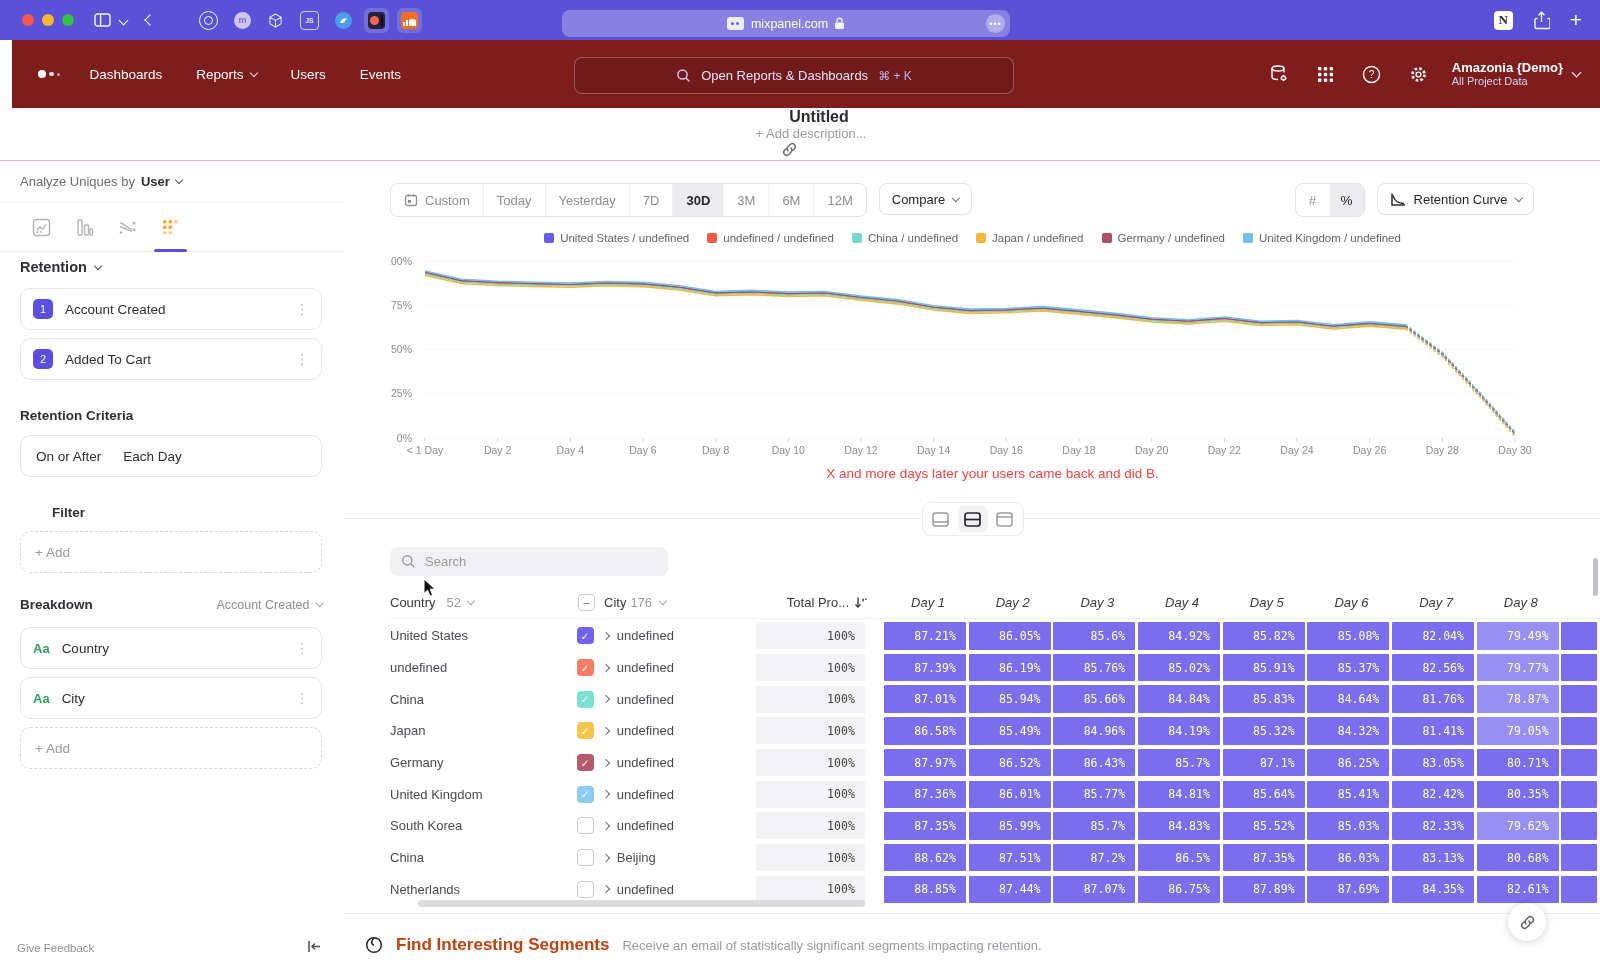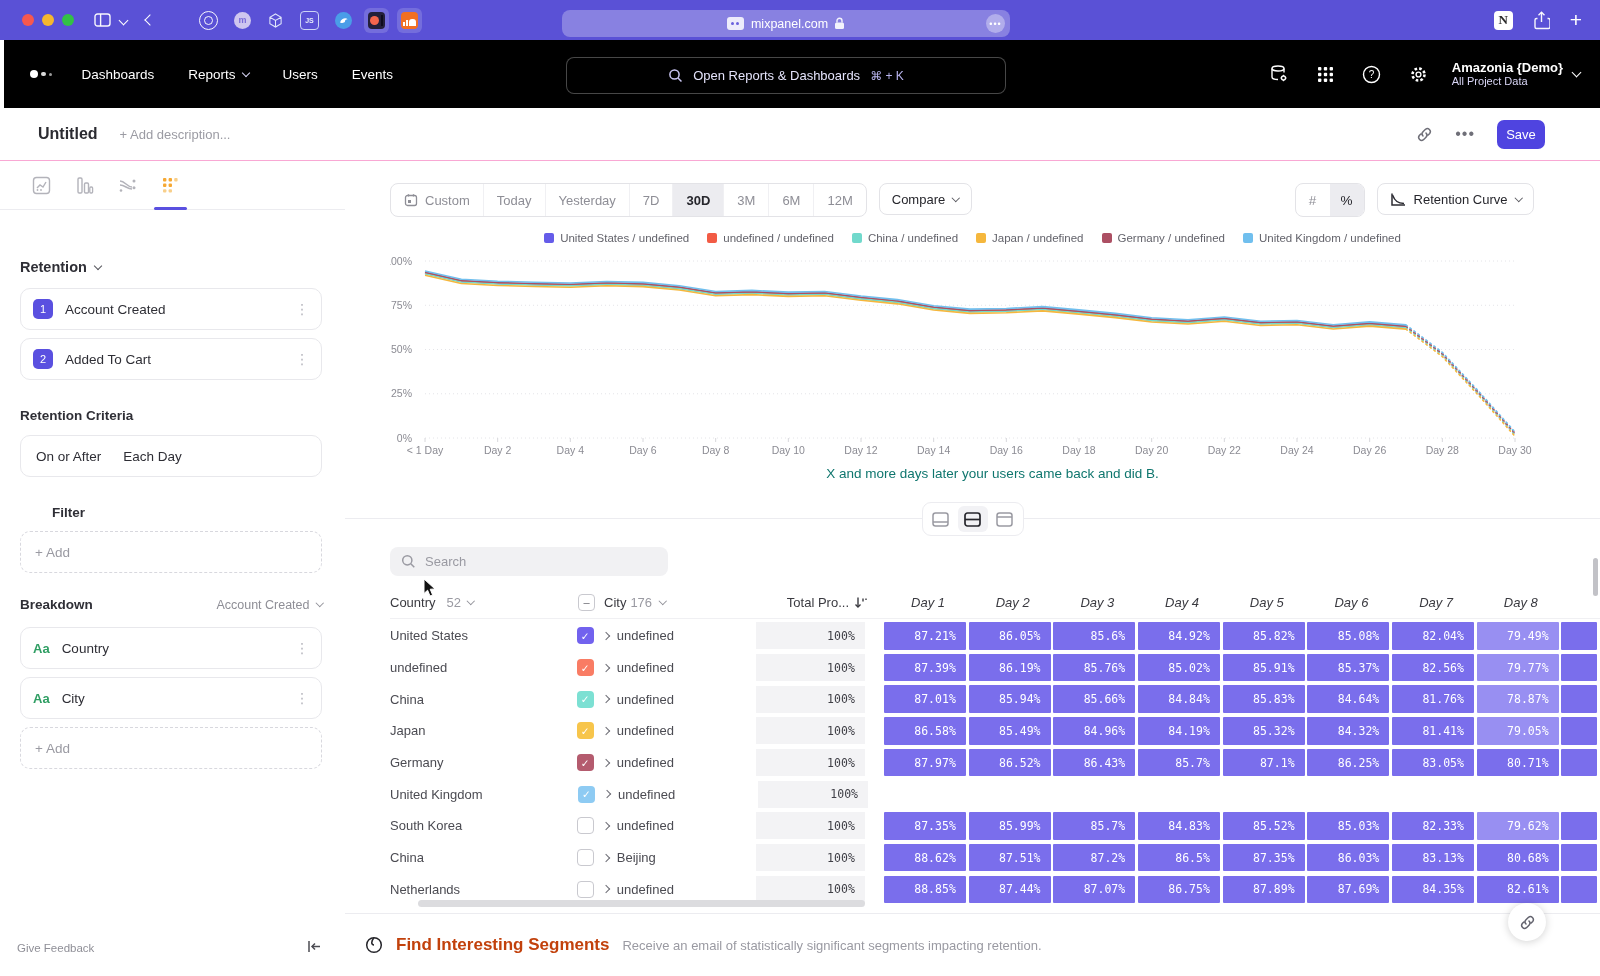--- a/index.html
+++ b/index.html
@@ -17,32 +17,32 @@
   .fav{width:17px;height:17px;border-radius:50%;margin:0 8px;display:flex;align-items:center;justify-content:center;font-size:9px;}
   .fav-pill{background:rgba(255,255,255,.16);border-radius:6px;padding:4px;margin:0 4px;display:flex;}
   #urlbar{position:absolute;left:562px;top:10px;width:448px;height:27px;background:rgba(255,255,255,.28);border-radius:8px;
           display:flex;align-items:center;justify-content:center;color:#fff;font-size:12.5px;}
   #urlbar .grp{width:17px;height:13px;background:rgba(255,255,255,.85);border-radius:3px;display:flex;align-items:center;justify-content:center;gap:2px;margin-right:7px;}
   #urlbar .grp i{width:3px;height:3px;border-radius:50%;background:#6a61dd;}
   #url-more{position:absolute;right:5px;top:4px;width:19px;height:19px;border-radius:50%;background:rgba(255,255,255,.35);
             color:#fff;font-size:9px;display:flex;align-items:center;justify-content:center;letter-spacing:1px;}
 
   
-  #mpnav{position:absolute;top:40px;left:4px;right:0;height:68px;background:#000000;display:flex;align-items:center;color:#fff;}
+  #mpnav{position:absolute;top:40px;left:12px;right:0;height:68px;background:#7f1d1d;display:flex;align-items:center;color:#fff;}
   .mp-menu{font-size:13.5px;margin-right:34px;display:flex;align-items:center;gap:7px;cursor:default;}
   #mp-search{position:absolute;left:562px;top:17px;width:438px;height:35px;background:rgba(0,0,0,.10);
              border:1px solid rgba(255,255,255,.28);border-radius:8px;display:flex;align-items:center;justify-content:center;gap:10px;font-size:13px;color:#e4e3fb;}
   #mp-search .kbd{color:#b9b4ef;font-size:12px;}
   .nav-ic{margin:0 14px;display:flex;align-items:center;}
   #project{display:flex;align-items:center;gap:10px;margin-left:10px;}
   #project .nm{font-size:13px;font-weight:bold;line-height:15px;}
   #project .sc{font-size:11px;color:#d9d6f6;line-height:13px;}
 
   
-  #rhead{position:absolute;top:108px;left:0;right:0;height:52px;background:#fff;border-bottom:1px solid #f9a8d4;display:flex;align-items:center;}
+  #rhead{position:absolute;top:108px;left:0;right:0;height:52px;background:#fff;border-bottom:1px solid #f9a8d4;display:flex;align-items:center;flex-direction:column;}
   #rtitle{font-size:16px;font-weight:bold;color:#2b2b31;margin-left:38px;}
   #rdesc{font-size:13px;color:#9b9ba3;margin-left:22px;flex:1;}
   #save-btn{width:48px;height:29px;background:#4f44e0;color:#fff;border-radius:7px;font-size:13px;display:flex;align-items:center;justify-content:center;margin-right:55px;}
   .ghost-ic{color:#6f6f78;margin-right:22px;display:flex;}
 
   
   #sidebar{position:absolute;top:161px;left:0;width:345px;bottom:0;background:#fff;border-right:1px solid #ececf0;}
   #analyze{height:41px;border-bottom:1px solid #f1f1f4;display:flex;align-items:center;padding-left:20px;font-size:13px;color:#6b6b73;gap:6px;}
   #analyze b{color:#2c2c33;}
   #tabrow{height:48px;border-bottom:1px solid #ececf0;display:flex;padding-left:20px;}
@@ -68,21 +68,21 @@
   .range-btn:first-child{border-left:none;}
   .range-btn.active{background:#ececf0;color:#26262c;font-weight:bold;}
   .pill-btn{display:flex;align-items:center;gap:8px;border:1px solid #e3e3e7;border-radius:8px;padding:0 12px;font-size:13px;color:#26262c;height:32px;box-sizing:border-box;}
   #unit-group{display:flex;border:1px solid #e3e3e7;border-radius:8px;overflow:hidden;height:32px;}
   .unit-btn{width:34px;display:flex;align-items:center;justify-content:center;font-size:13.5px;color:#8e8e96;}
   .unit-btn.active{background:#ececf0;color:#26262c;}
   #legend{position:absolute;left:0;right:0;top:71px;display:flex;justify-content:center;gap:18px;}
   .lg-item{display:flex;align-items:center;gap:6px;font-size:11.5px;color:#63636b;}
   .lg-sw{width:10px;height:10px;border-radius:2px;}
   #chart{position:absolute;left:45px;top:92px;}
-  #caption{position:absolute;left:45px;width:1205px;top:305px;text-align:center;font-size:13.5px;color:#0f766e;}
+  #caption{position:absolute;left:45px;width:1205px;top:305px;text-align:center;font-size:13.5px;color:#ef4444;}
   #divider{position:absolute;left:0;right:0;top:357px;border-top:1px solid #ececf0;}
   #view-toggles{position:absolute;left:50%;transform:translateX(-50%);top:341px;background:#fff;border:1px solid #ececf0;border-radius:9px;padding:3px;display:flex;gap:2px;}
   .vt{width:30px;height:26px;border-radius:6px;display:flex;align-items:center;justify-content:center;}
   .vt.active{background:#f2f2f5;}
 
   
   #search-box{position:absolute;left:45px;top:386px;width:278px;height:29px;background:#f1f1f3;border-radius:8px;display:flex;align-items:center;gap:9px;padding-left:11px;box-sizing:border-box;font-size:13px;color:#9a9aa2;}
   #thead{position:absolute;left:45px;right:0;top:425px;height:32px;display:flex;align-items:center;border-bottom:1px solid #f0f0f3;font-size:13px;color:#3a3a40;}
   .c-country{width:188px;display:flex;align-items:center;gap:7px;}
   .c-city{width:180px;display:flex;align-items:center;}
@@ -276,20 +276,25 @@
   <span class="ghost-ic">
     <svg width="17" height="17" viewBox="0 0 17 17">
         <path d="M7 10 a3 3 0 0 1 0 -4.2 l2.5-2.5 a3 3 0 0 1 4.2 4.2 l-1.5 1.5 M10 7 a3 3 0 0 1 0 4.2 l-2.5 2.5 a3 3 0 0 1 -4.2-4.2 l1.5-1.5" fill="none" stroke="#6f6f78" stroke-width="1.5" stroke-linecap="round"></path>
       </svg>
   </span>
   <span class="ghost-ic" style="font-size:16px;color:#6f6f78;letter-spacing:1px;">•••</span>
   <div id="save-btn">Save</div>
 </div>
 
 <div id="sidebar">
+  <div id="analyze">
+    <span>Analyze Uniques by</span>
+    <b>User</b>
+    <span class="chev" style="color:#55555c;width:5px;height:5px;margin-top:-3px;"></span>
+  </div>
   <div id="tabrow">
     <div class="tab">
       <svg width="19" height="19" viewBox="0 0 19 19">
           <rect x="1.5" y="1.5" width="16" height="16" rx="3" fill="none" stroke="#b3b3ba" stroke-width="1.4"></rect>
           <polyline points="5,12 8,9 11,11 14,6" fill="none" stroke="#b3b3ba" stroke-width="1.4"></polyline>
           <circle cx="5.5" cy="14" r=".9" fill="#b3b3ba"></circle>
           <circle cx="9" cy="14" r=".9" fill="#b3b3ba"></circle>
         </svg>
     </div>
     <div class="tab">
@@ -718,20 +723,31 @@
         <div class="c-city">
           <span class="cb" style="background: rgb(142, 203, 243);">✓</span>
           <span class="rchev">
             <span class="chev right" style="width:5px;height:5px;"></span>
           </span>
           <span class="rc-name">undefined</span>
         </div>
         <div class="c-total">
           <div class="total-bar">100%</div>
         </div>
+        <div class="c-days">
+          <div class="pcell">87.36%</div>
+          <div class="pcell">86.01%</div>
+          <div class="pcell">85.77%</div>
+          <div class="pcell">84.81%</div>
+          <div class="pcell">85.64%</div>
+          <div class="pcell">85.41%</div>
+          <div class="pcell">82.42%</div>
+          <div class="pcell">80.35%</div>
+          <div class="pcell sliver"></div>
+        </div>
       </div>
       <div class="trow">
         <div class="c-country">
           <span class="rc-name">South Korea</span>
         </div>
         <div class="c-city">
           <span class="cb off"></span>
           <span class="rchev">
             <span class="chev right" style="width:5px;height:5px;"></span>
           </span>

